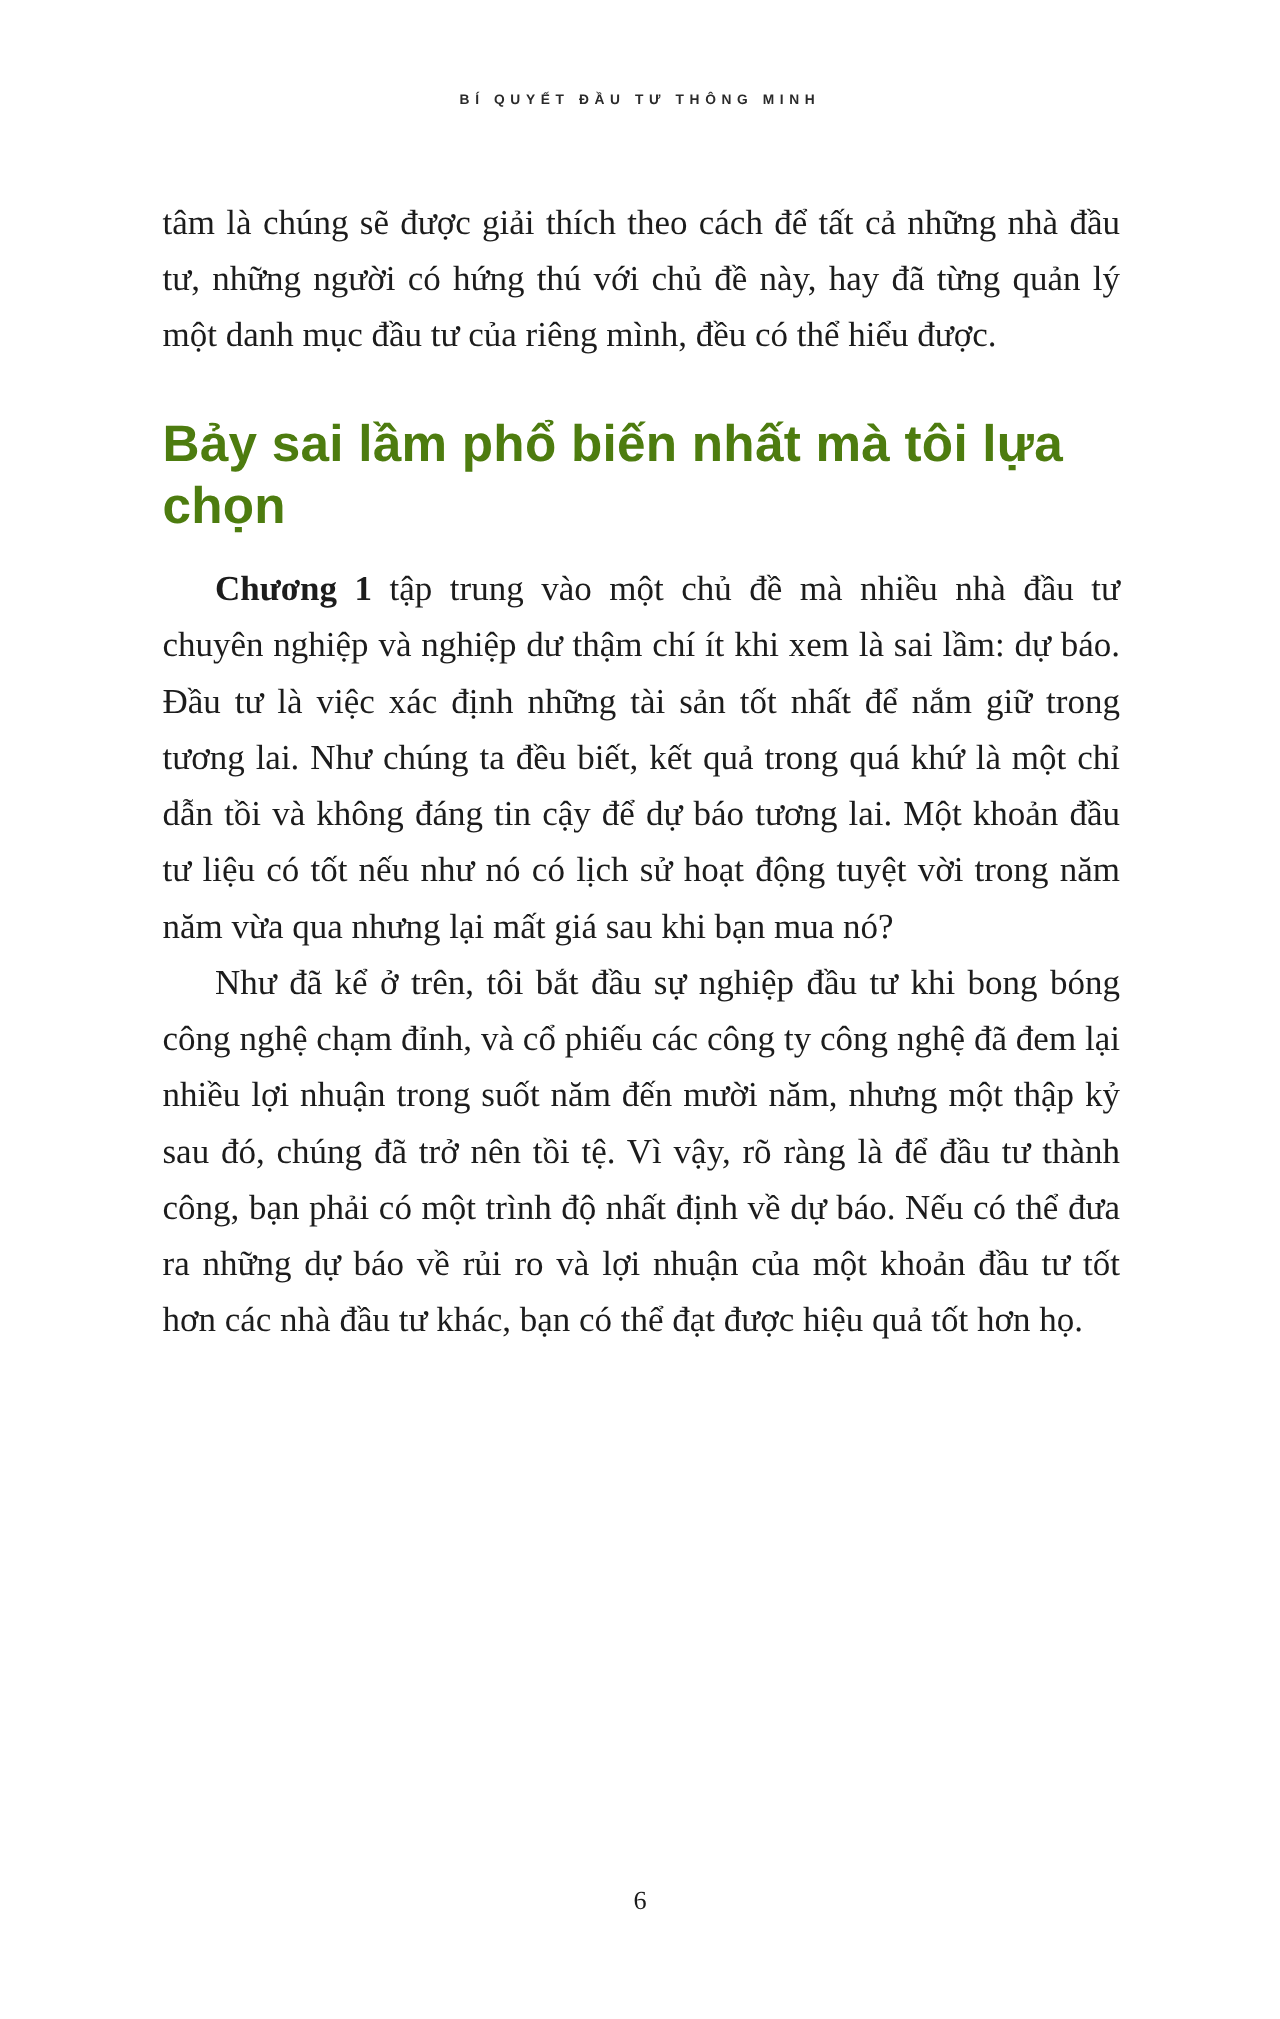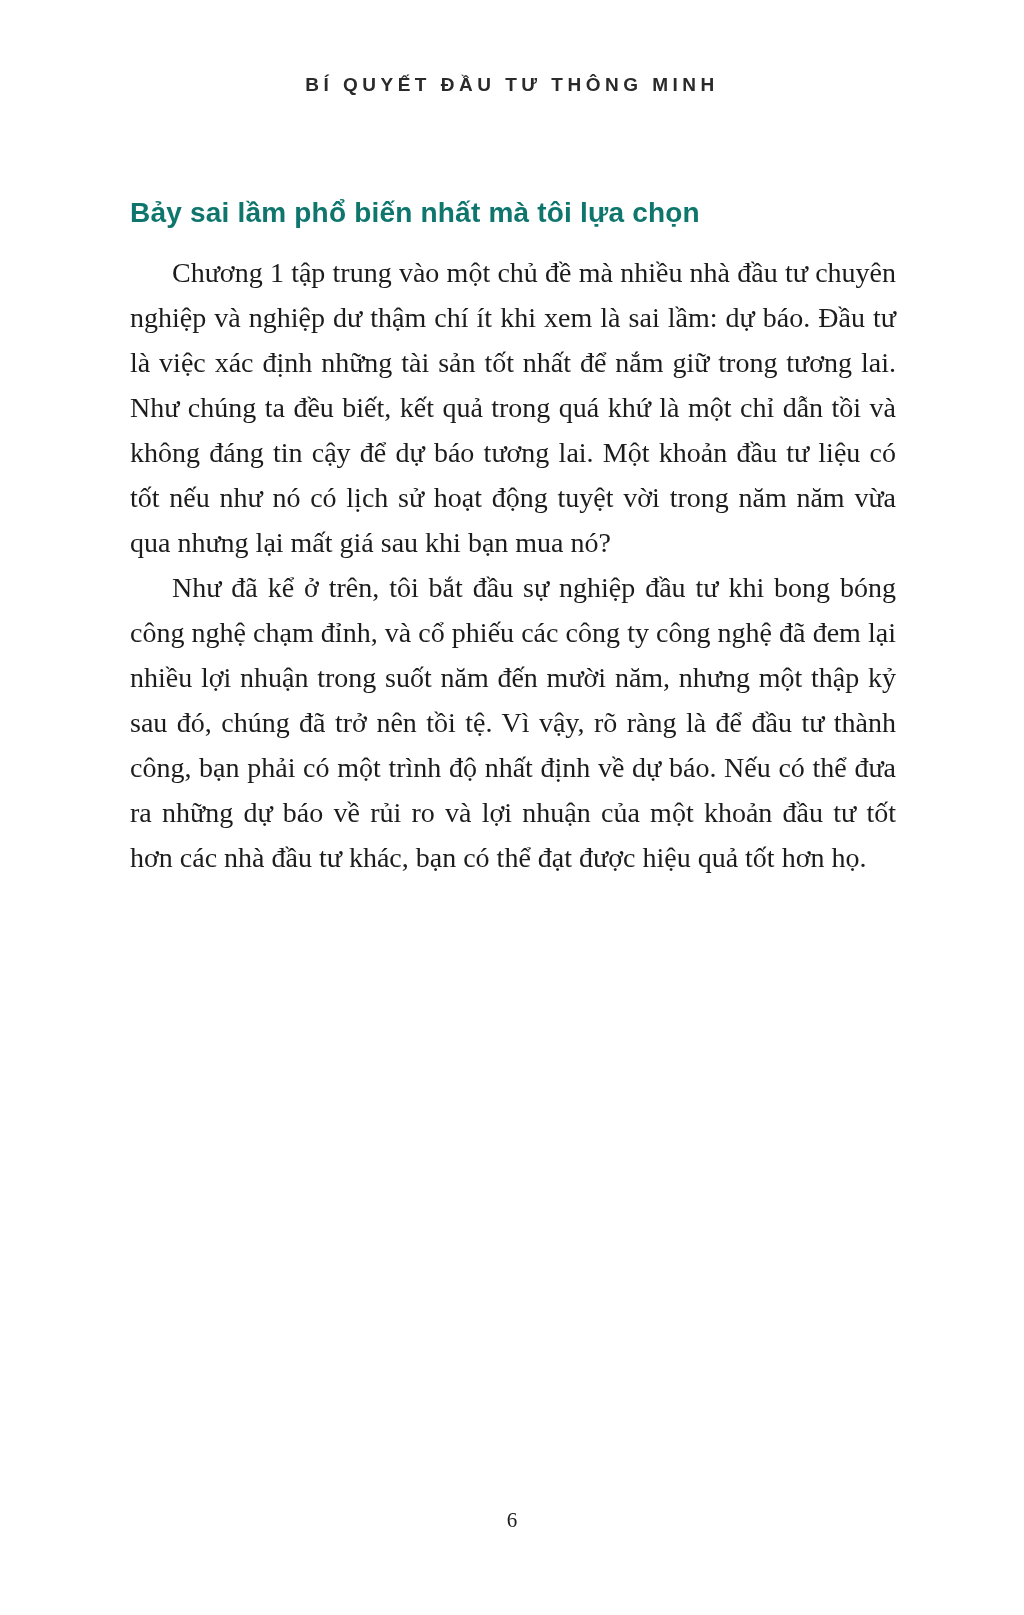--- a/index.html
+++ b/index.html
@@ -19,21 +19,21 @@
   }
 
   .running-header {
     position: absolute;
     top: 74px;
     left: 0;
     right: 0;
     text-align: center;
     font-family: "Liberation Sans", sans-serif;
     font-weight: 700;
-    font-size: 19px;
+    font-size: 11px;
     letter-spacing: 4.5px;
     color: #2a2a2a;
   }
 
   .body-text {
     position: absolute;
     top: 156px;
     left: 130px;
     width: 766px;
     font-size: 28px;
@@ -47,30 +47,30 @@
     padding: 0;
   }
 
   .para.indent {
     text-indent: 42px;
   }
 
   .section-heading {
     font-family: "Liberation Sans", sans-serif;
     font-weight: 700;
-    font-size: 28px;
+    font-size: 41px;
     line-height: 1.2;
-    color: #0f766e;
+    color: #4d7c0f;
     text-align: left;
     margin: 40px 0 20px 0;
     letter-spacing: 0.2px;
   }
 
   .lead-bold {
-    font-weight: 400;
+    font-weight: 700;
   }
 
   .page-number {
     position: absolute;
     bottom: 82px;
     left: 0;
     right: 0;
     text-align: center;
     font-size: 21px;
     color: #1c1c1c;
@@ -79,20 +79,21 @@
 </style>
 </head>
 <body>
 
 <div class="page">
 
   <div class="running-header">BÍ QUYẾT ĐẦU TƯ THÔNG MINH</div>
 
   <main class="body-text">
 
+    <p class="para">tâm là chúng sẽ được giải thích theo cách để tất cả những nhà đầu tư, những người có hứng thú với chủ đề này, hay đã từng quản lý một danh mục đầu tư của riêng mình, đều có thể hiểu được.</p>
 
     <h2 class="section-heading">Bảy sai lầm phổ biến nhất mà tôi lựa chọn</h2>
 
 
     <p class="para indent"><span class="lead-bold">Chương 1</span><span> tập trung vào một chủ đề mà nhiều nhà đầu tư chuyên nghiệp và nghiệp dư thậm chí ít khi xem là sai lầm: dự báo. Đầu tư là việc xác định những tài sản tốt nhất để nắm giữ trong tương lai. Như chúng ta đều biết, kết quả trong quá khứ là một chỉ dẫn tồi và không đáng tin cậy để dự báo tương lai. Một khoản đầu tư liệu có tốt nếu như nó có lịch sử hoạt động tuyệt vời trong năm năm vừa qua nhưng lại mất giá sau khi bạn mua nó?</span></p>
 
     <p class="para indent">Như đã kể ở trên, tôi bắt đầu sự nghiệp đầu tư khi bong bóng công nghệ chạm đỉnh, và cổ phiếu các công ty công nghệ đã đem lại nhiều lợi nhuận trong suốt năm đến mười năm, nhưng một thập kỷ sau đó, chúng đã trở nên tồi tệ. Vì vậy, rõ ràng là để đầu tư thành công, bạn phải có một trình độ nhất định về dự báo. Nếu có thể đưa ra những dự báo về rủi ro và lợi nhuận của một khoản đầu tư tốt hơn các nhà đầu tư khác, bạn có thể đạt được hiệu quả tốt hơn họ.</p>
 
   </main>
 

